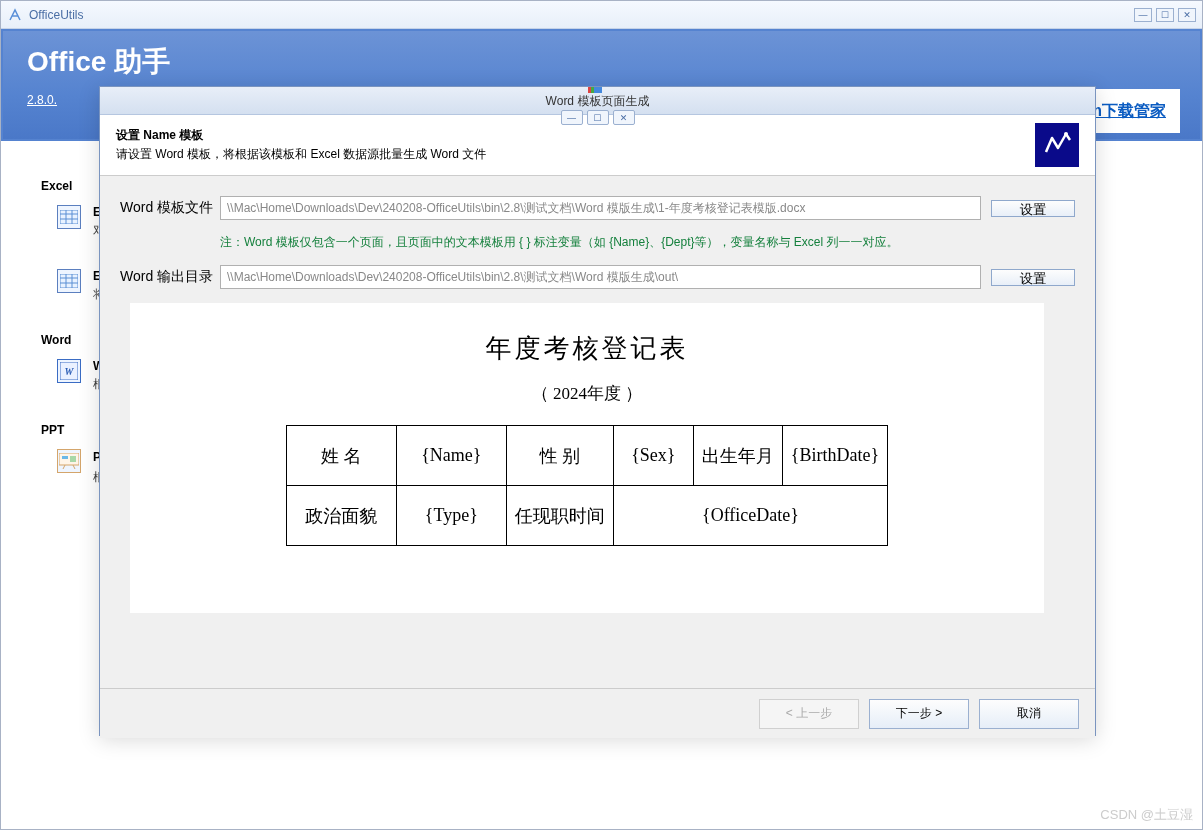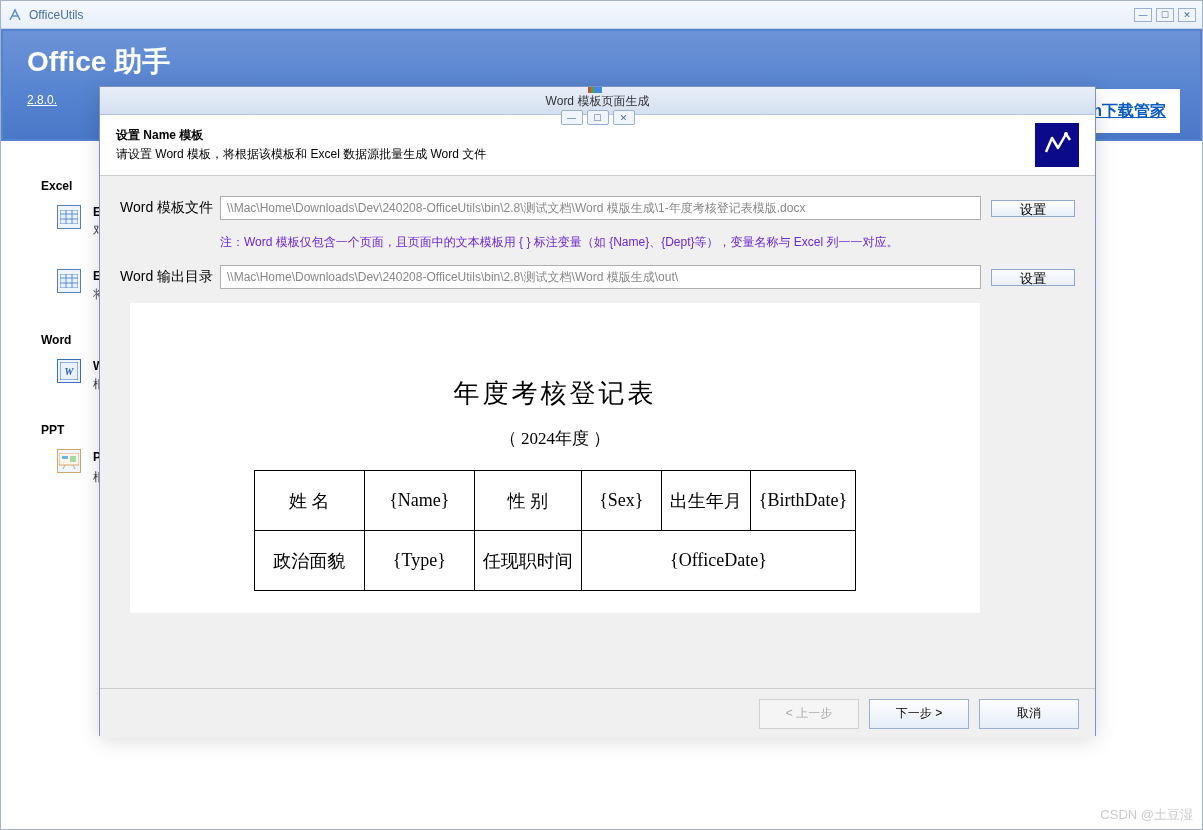--- a/index.html
+++ b/index.html
@@ -42,23 +42,23 @@
 .dlg-header .texts { flex: 1; }
 .dlg-header .h1 { font-weight: bold; font-size: 12px; color: #000; }
 .dlg-header .h2 { font-size: 12px; color: #000; margin-top: 2px; }
 .dlg-header .logo { width: 44px; height: 44px; background: #0a0a8a; display: flex; align-items: center; justify-content: center; color: #fff; }
 
 .dlg-body { padding: 20px 20px 10px 20px; background: #f0f0f0; height: calc(100% - 28px - 58px - 50px); overflow: hidden; }
 .form-row { display: flex; align-items: center; margin-bottom: 14px; }
 .form-row .label { width: 100px; text-align: left; color: #000; font-size: 14px; }
 .form-row input[type=text] { flex: 1; height: 24px; border: 1px solid #b0b0b0; background: #fff; color: #888; padding: 0 6px; font-size: 12px; }
 .form-row .btn { width: 84px; height: 17px; margin-left: 10px; background: linear-gradient(#fdfdfd,#e8eff8); border: 1px solid #8fa8cc; color: #000; cursor: pointer; }
-.note-row { margin: 0 0 14px 100px; color: #6d28d9; font-size: 12px; }
-
-.preview { background: #fff; width: 850px; height: 310px; margin: 10px auto 12px 10px; padding-top: 73px; overflow: hidden; }
+.note-row { margin: 0 0 14px 100px; color: #15803d; font-size: 12px; }
+
+.preview { background: #fff; width: 914px; height: 310px; margin: 10px auto 12px 10px; padding-top: 28px; overflow: hidden; }
 .preview .title { text-align: center; font-family: SimSun, serif; font-size: 26px; color: #000; letter-spacing: 3px; }
 .preview .subtitle { text-align: center; font-family: SimSun, serif; font-size: 17px; color: #000; margin-top: 16px; margin-bottom: 20px; }
 .preview table { margin: 0 auto; border-collapse: collapse; font-family: SimSun, serif; font-size: 18px; }
 .preview td { border: 1px solid #000; padding: 0 8px; height: 60px; text-align: center; white-space: nowrap; }
 
 .dlg-footer { height: 50px; background: #f0f0f0; border-top: 1px solid #ccc; display: flex; align-items: center; justify-content: flex-end; padding: 0 16px; gap: 10px; }
 .dlg-footer button { width: 100px; height: 30px; border: 1px solid #9bb0d0; background: linear-gradient(#fdfdfd,#e6eef8); cursor: pointer; font-size: 12px; }
 .dlg-footer button:disabled { color: #aaa; border-color: #d0d0d0; background: #f5f5f5; cursor: default; }
 
 .watermark { position: absolute; right: 10px; bottom: 6px; color: #ccc; font-size: 13px; z-index: 999; }

